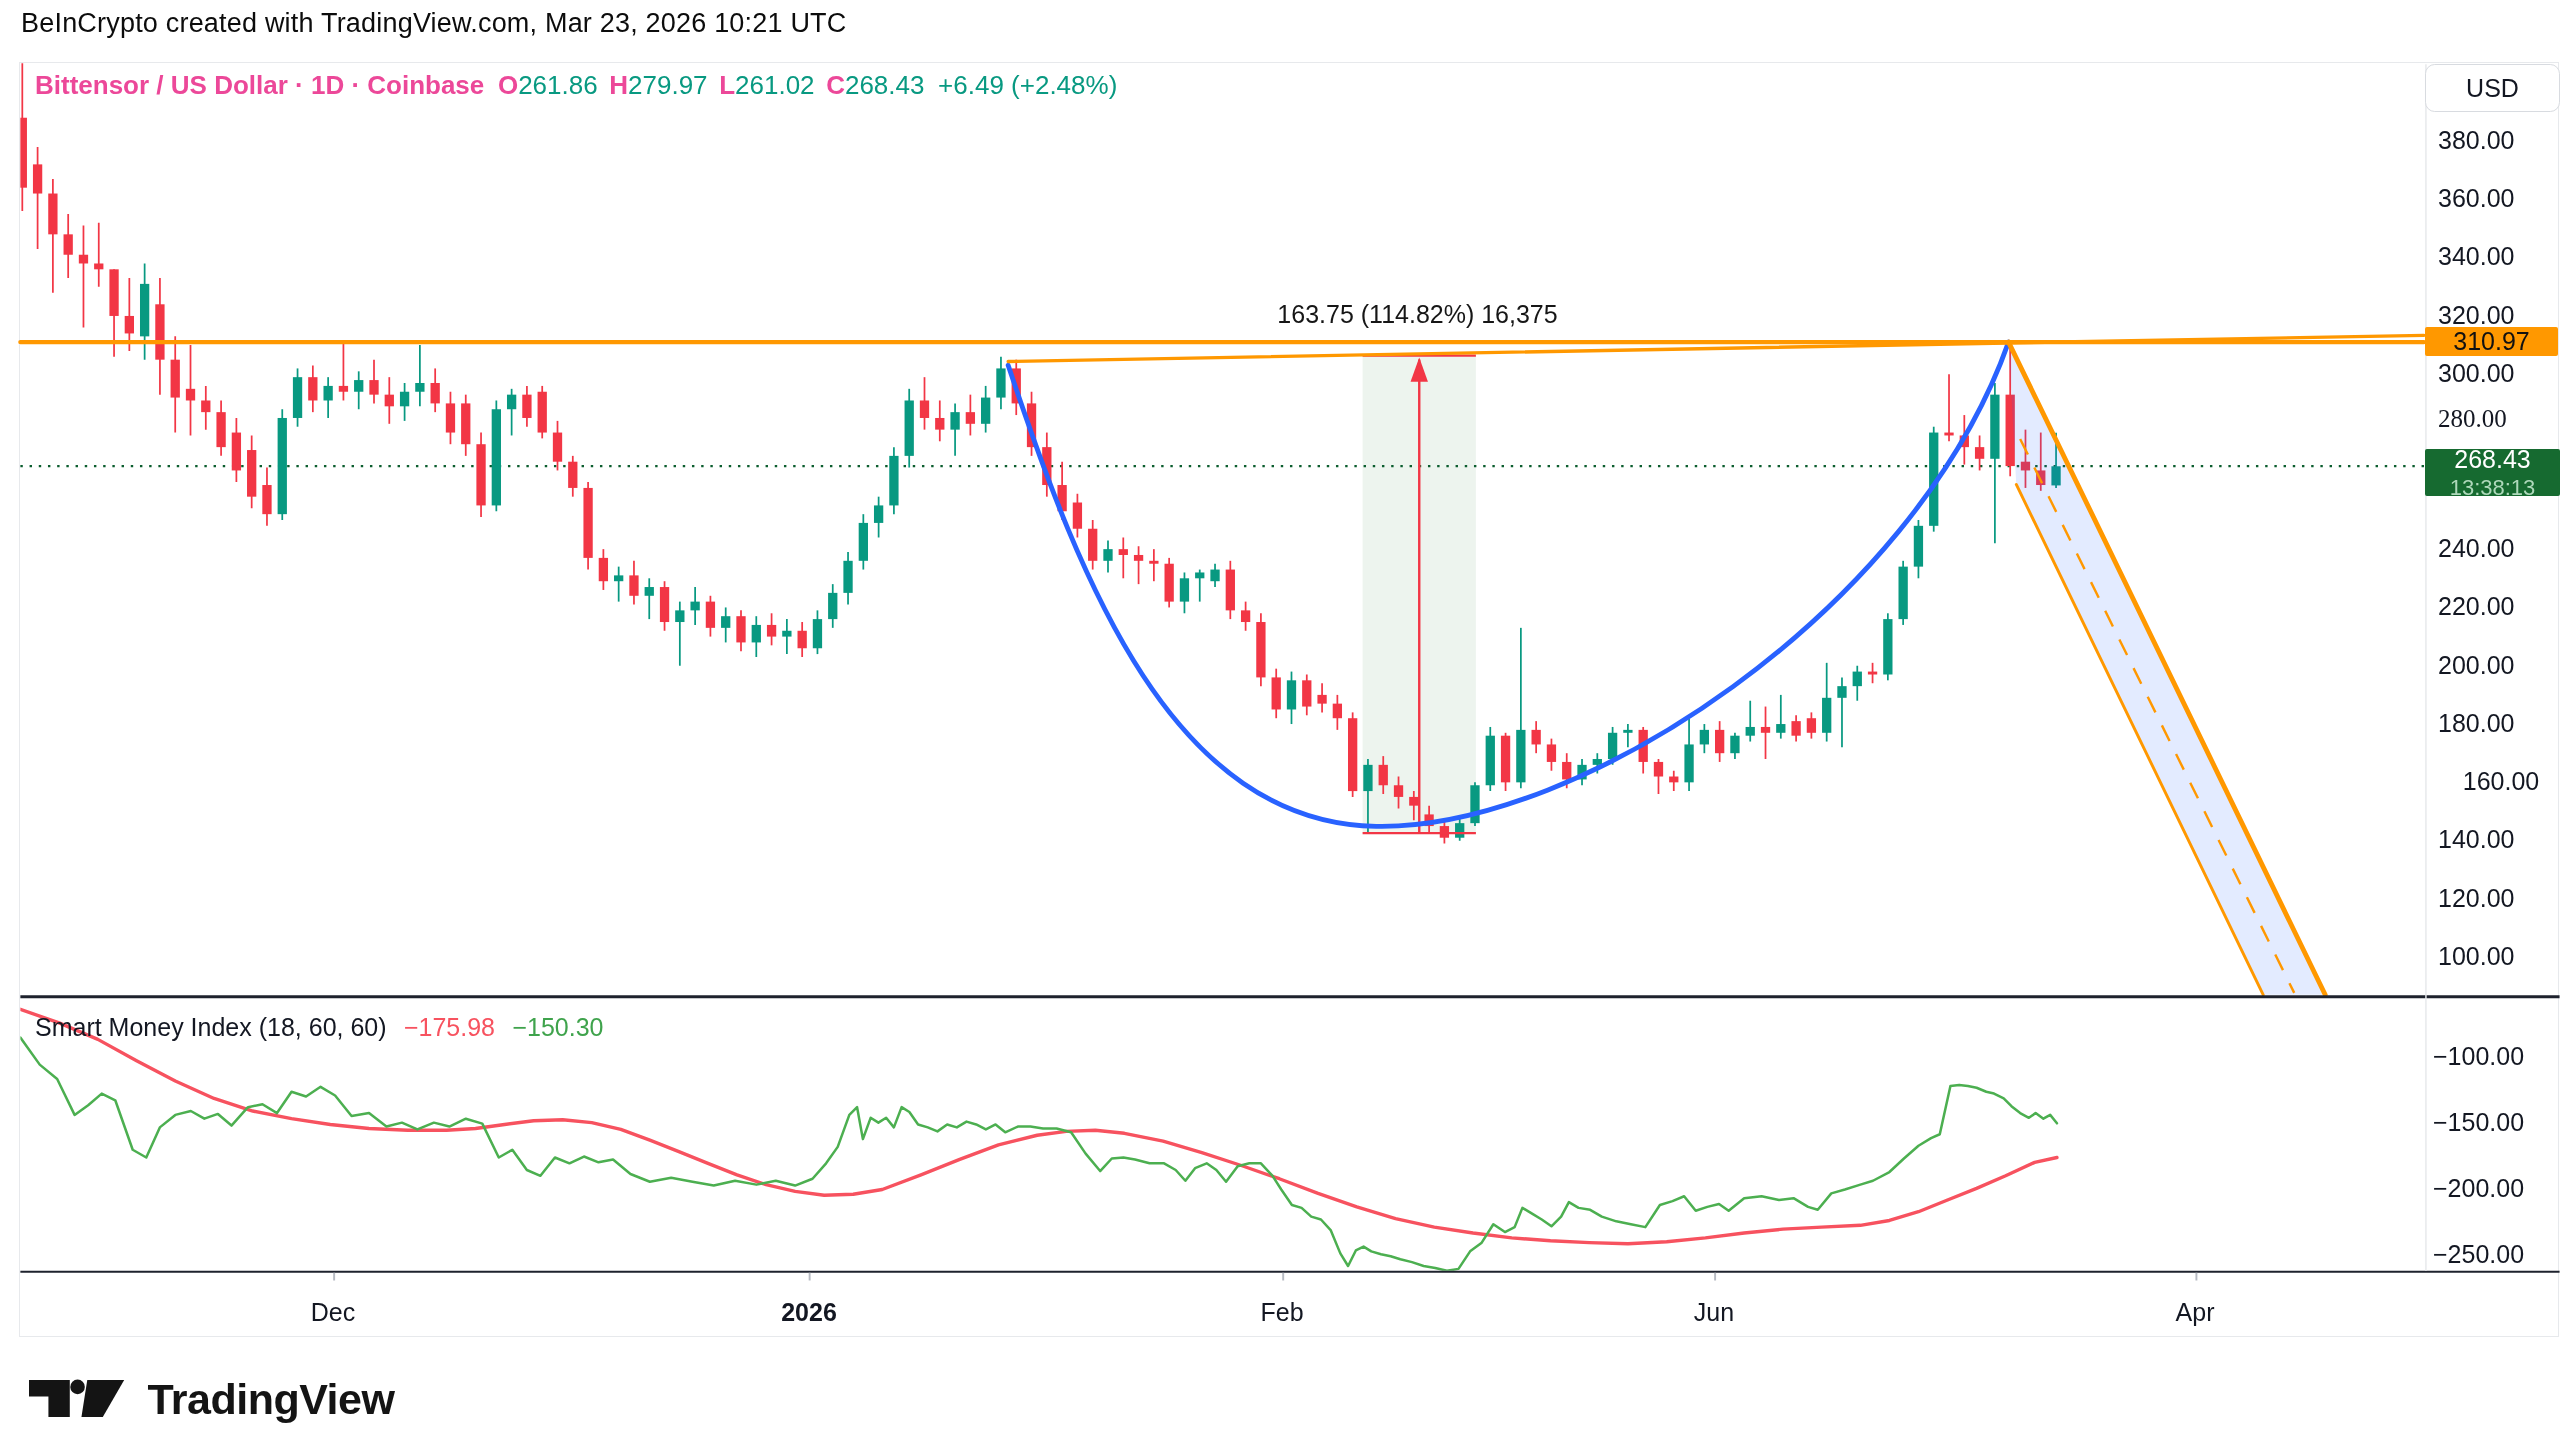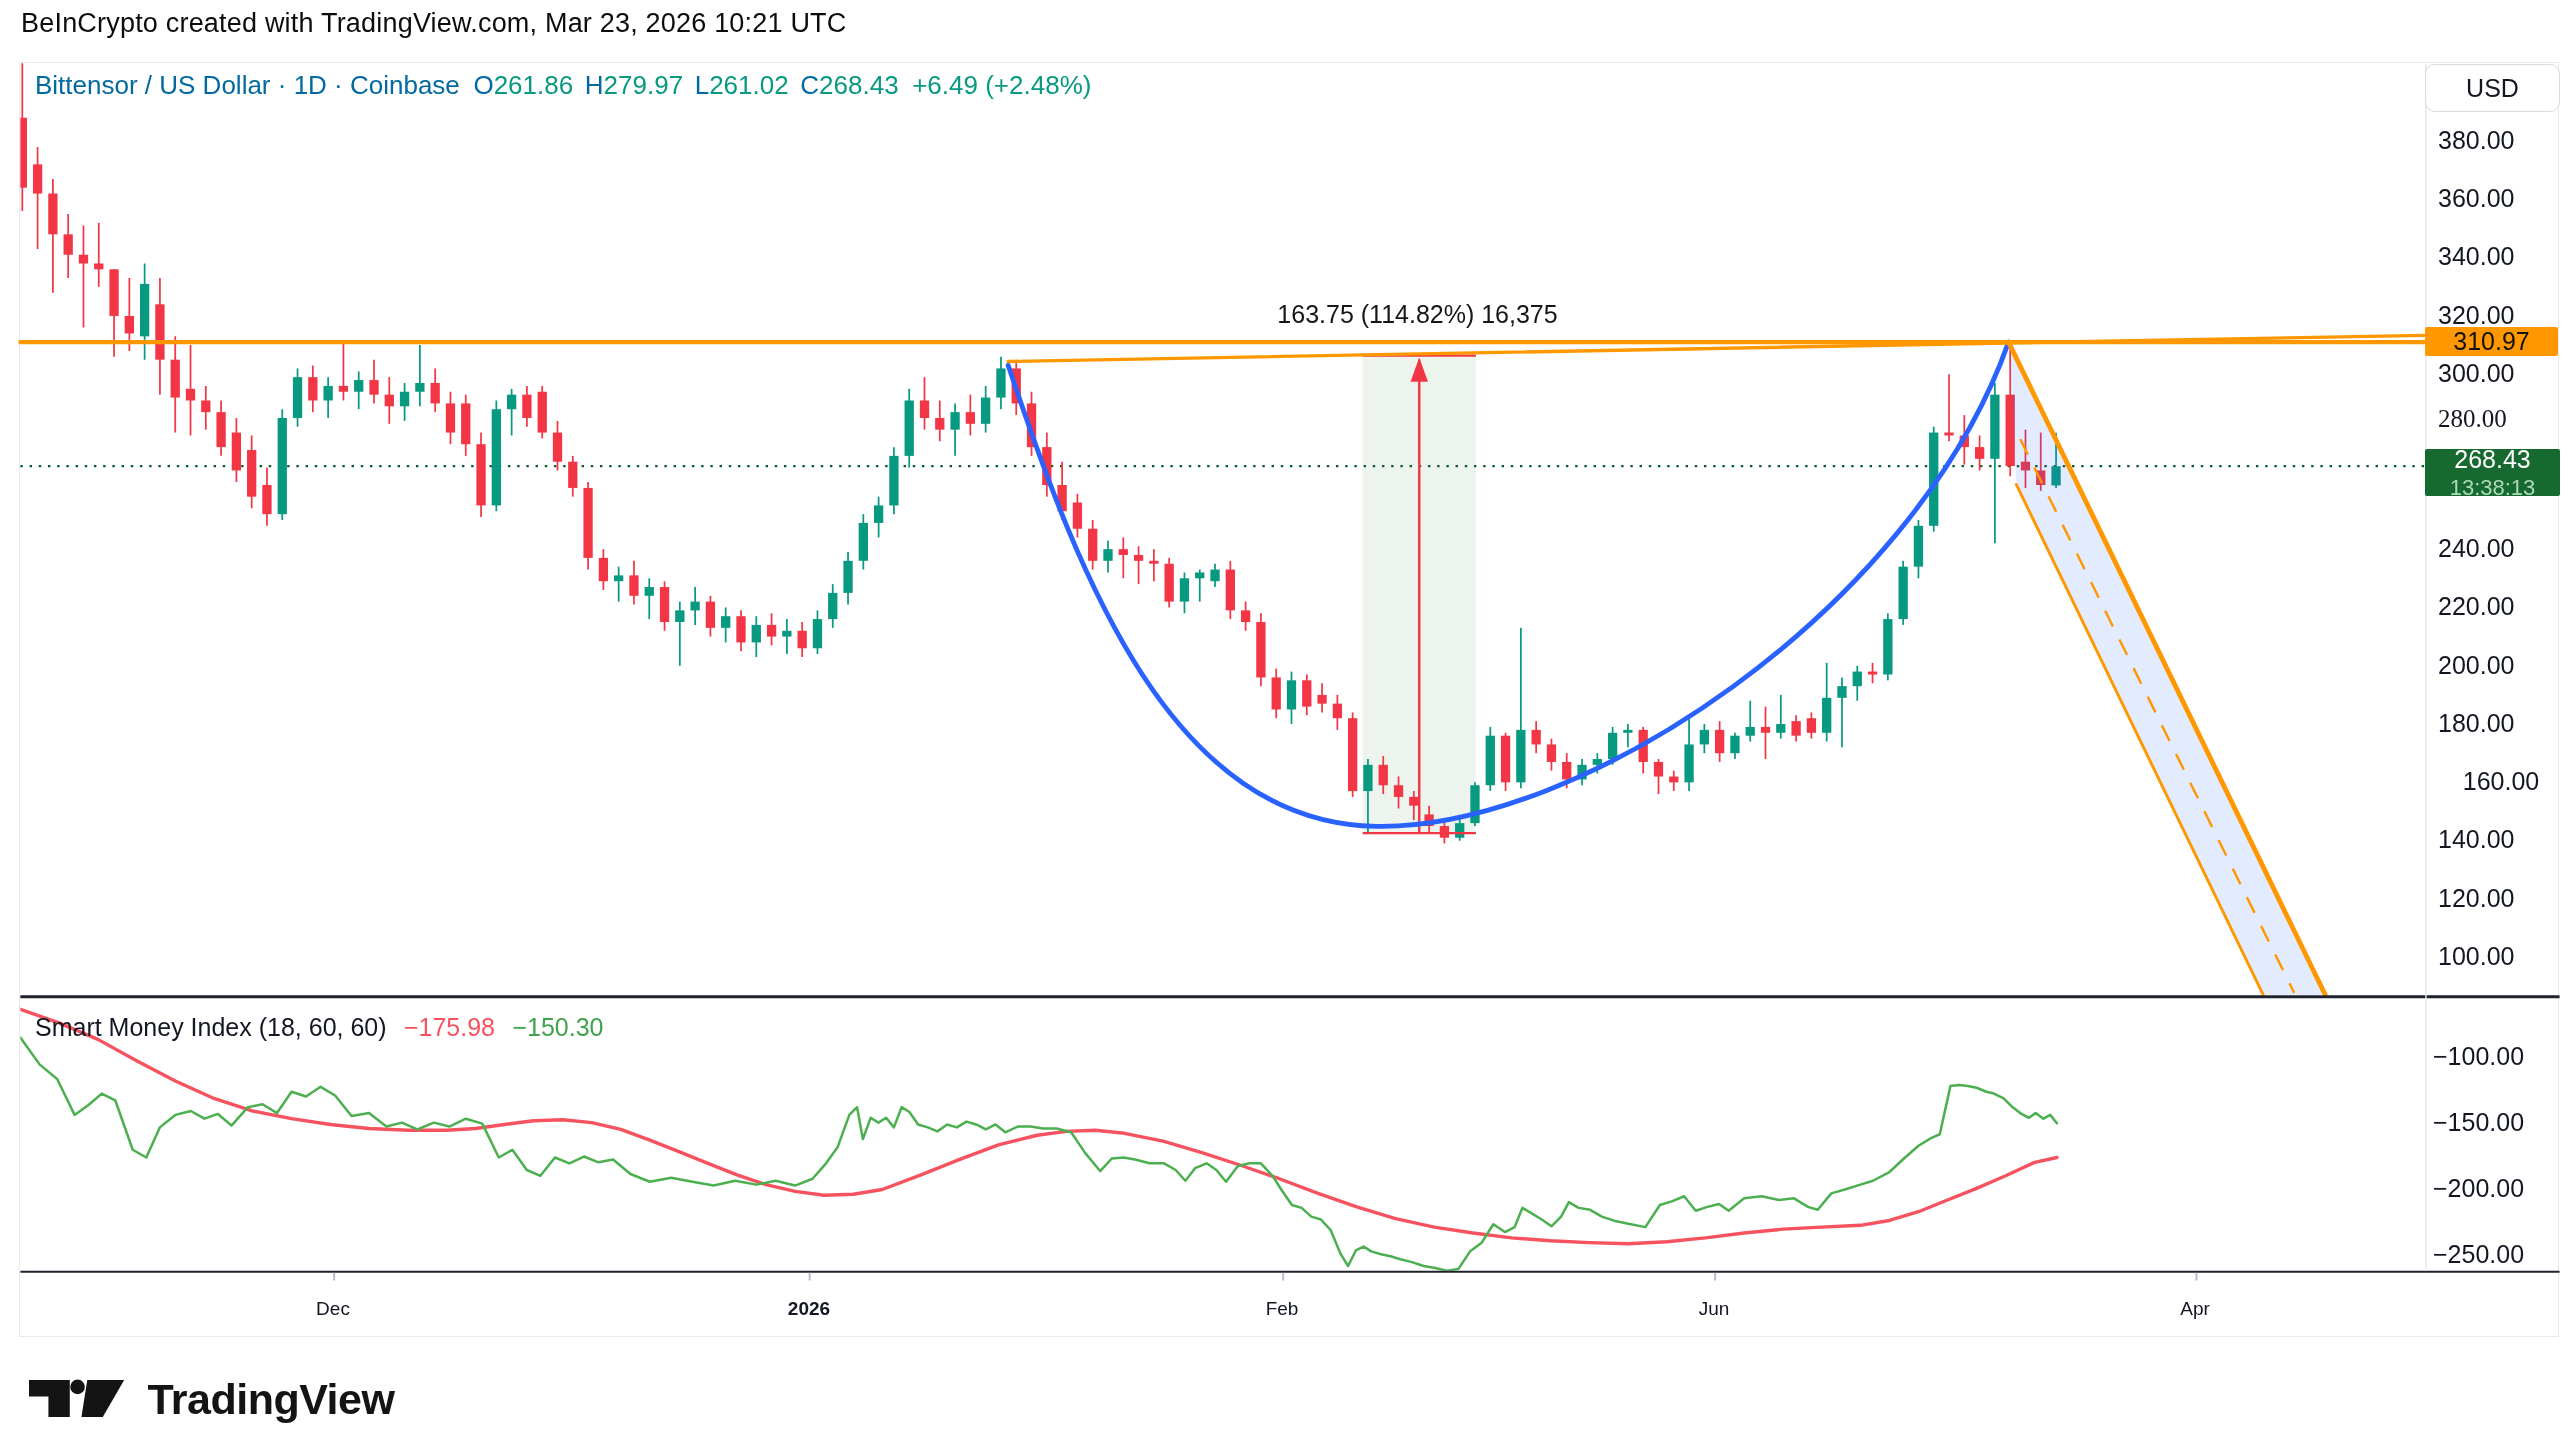--- a/index.html
+++ b/index.html
@@ -3,28 +3,28 @@
 <meta charset="utf-8">
 <style>
   html,body{margin:0;padding:0;background:#ffffff;}
   body{width:2576px;height:1455px;position:relative;font-family:"Liberation Sans",sans-serif;color:#131722;overflow:hidden;}
   .abs{position:absolute;}
   #credit{left:21px;top:7.7px;font-size:27px;color:#0c0c0c;letter-spacing:0.2px;}
   #container{left:19.4px;top:62px;width:2540px;height:1275px;border:1px solid #e7e9ec;box-sizing:border-box;}
   #chart-svg{left:0;top:0;}
   #symbol-legend{left:35px;top:70px;font-size:26px;display:flex;gap:13.6px;align-items:baseline;white-space:nowrap;}
   #symbol-legend .num{color:#089981;}
-  #symbol-legend .k{color:#0369a1;}
+  #symbol-legend .k{color:#ec4899;font-weight:bold;}
   #smi-legend{left:35px;top:1013px;font-size:25px;display:flex;gap:17.4px;align-items:baseline;white-space:nowrap;}
   #smi-red-val{color:#f7525f;} #smi-green-val{color:#3fa34c;}
   #usd-btn{left:2425px;top:64px;width:133px;height:46px;border:1.9px solid #d8dbe0;border-radius:9.7px;
     display:flex;align-items:center;justify-content:center;font-size:25px;font-weight:500;background:#fff;}
   .ptick{left:2438px;width:126px;font-size:25px;color:#131722;transform:translateY(-50%);}
   .itick{left:2433px;width:136px;font-size:25px;color:#131722;transform:translateY(-50%);}
-  .ttick{font-size:19px;color:#131722;transform:translateX(-50%);top:1298px;}
+  .ttick{font-size:25px;color:#131722;transform:translateX(-50%);top:1298px;}
   .ttick.bold{font-weight:700;}
   #annotation{left:1224px;top:300px;width:387px;text-align:center;font-size:25px;color:#161616;}
   #price-label-orange{left:2425px;top:327px;width:133px;height:29px;background:#ff9800;color:#111;
      font-size:25px;display:flex;align-items:center;justify-content:center;border-radius:1.9px;}
   #price-label-green{left:2425px;top:449px;width:135px;height:47px;background:#166a30;border-radius:1.9px;
      display:flex;flex-direction:column;align-items:center;justify-content:center;line-height:1;}
   #price-label-green .pv{color:#ffffff;font-size:25px;}
   #price-label-green .cd{color:#aed8ba;font-size:22px;margin-top:5px;}
   #tv-logo{left:29px;top:1375px;display:flex;align-items:center;gap:17.4px;}
   #tv-logo .word{font-size:43px;font-weight:700;color:#141414;letter-spacing:-0.5px;}

